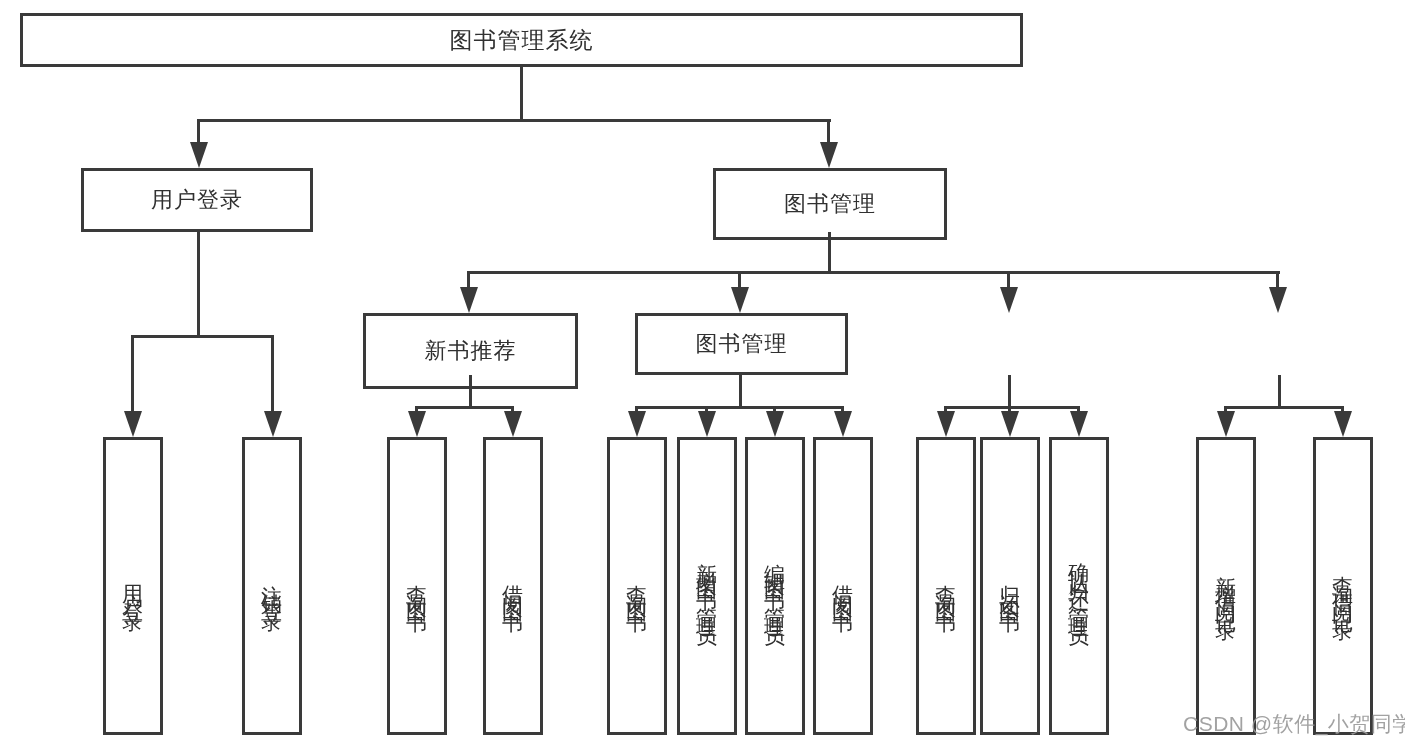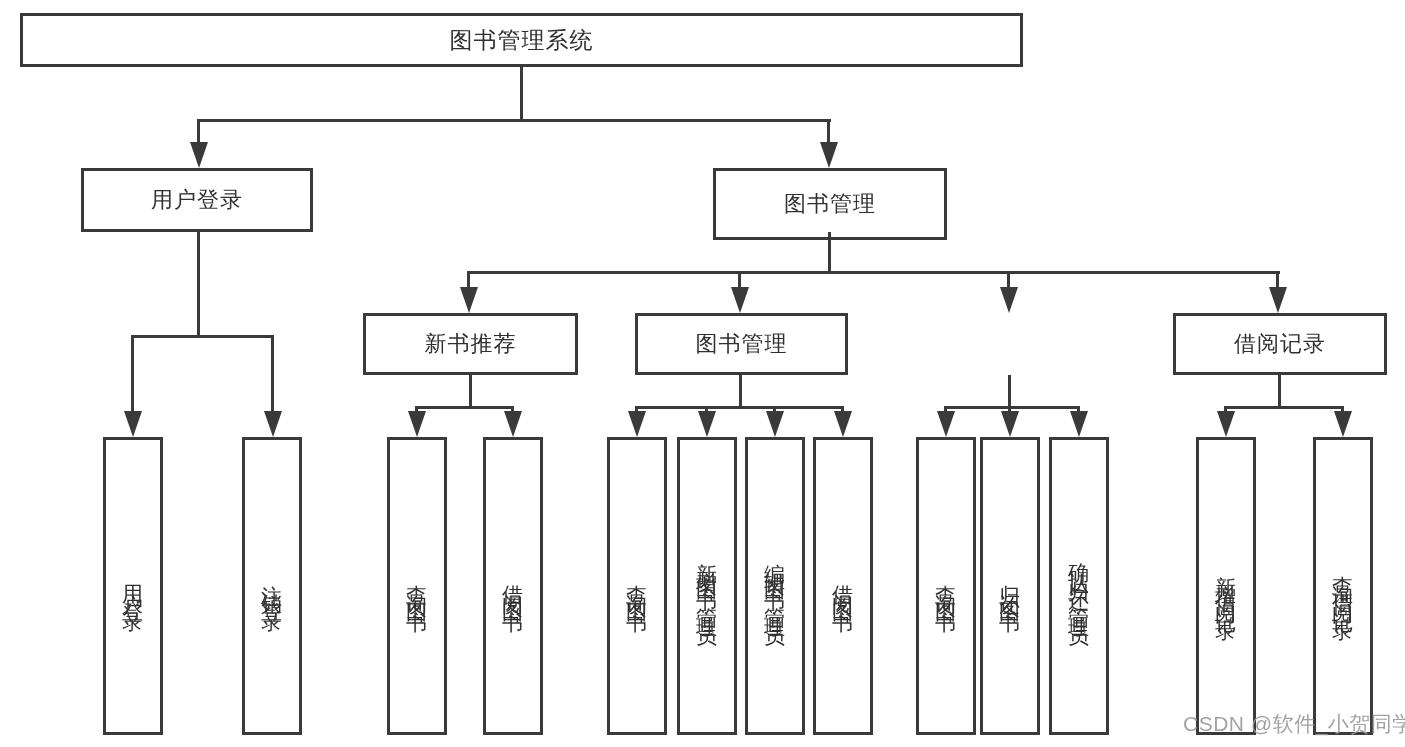--- a/index.html
+++ b/index.html
@@ -53,28 +53,25 @@
     <span>图书管理系统</span>
   </div>
 
   <div class="box hbox" style="left:81px;top:168px;width:232px;height:64px;">
     <span>用户登录</span>
   </div>
   <div class="box hbox" style="left:713px;top:168px;width:234px;height:72px;">
     <span>图书管理</span>
   </div>
 
-  <div class="box hbox" style="left:363px;top:313px;width:215px;height:62px;">
+  <div class="box hbox" style="left:363px;top:313px;width:215px;height:76px;">
     <span>新书推荐</span>
   </div>
   <div class="box hbox" style="left:635px;top:313px;width:213px;height:62px;">
     <span>图书管理</span>
-  </div>
-  <div class="box hbox" style="left:1173px;top:313px;width:214px;height:62px;">
-    <span>借阅记录</span>
   </div>
 
   <div class="box leaf" style="left:103px;">
       <span>用户登录</span>
     </div>
   <div class="box leaf" style="left:242px;">
       <span>注销登录</span>
     </div>
   <div class="box leaf" style="left:387px;">
       <span>查询图书</span>

